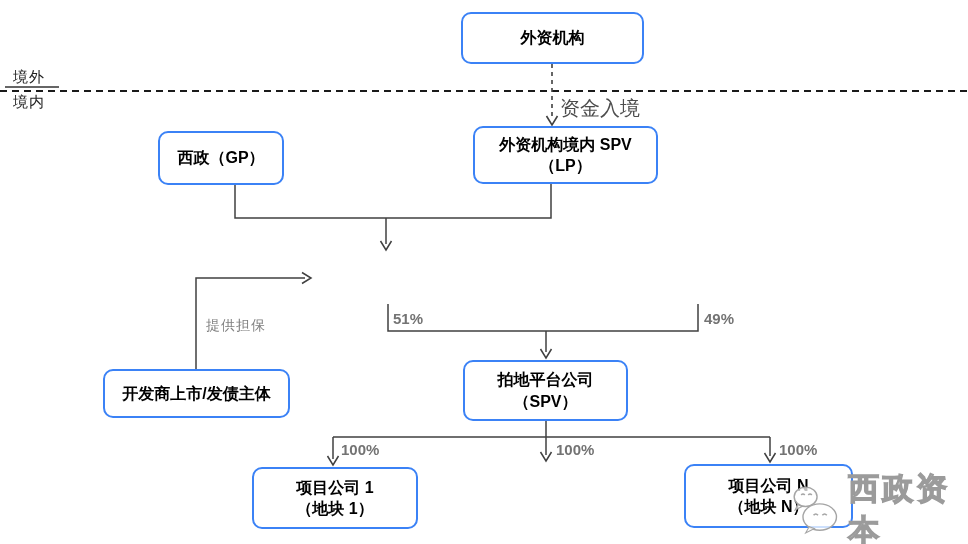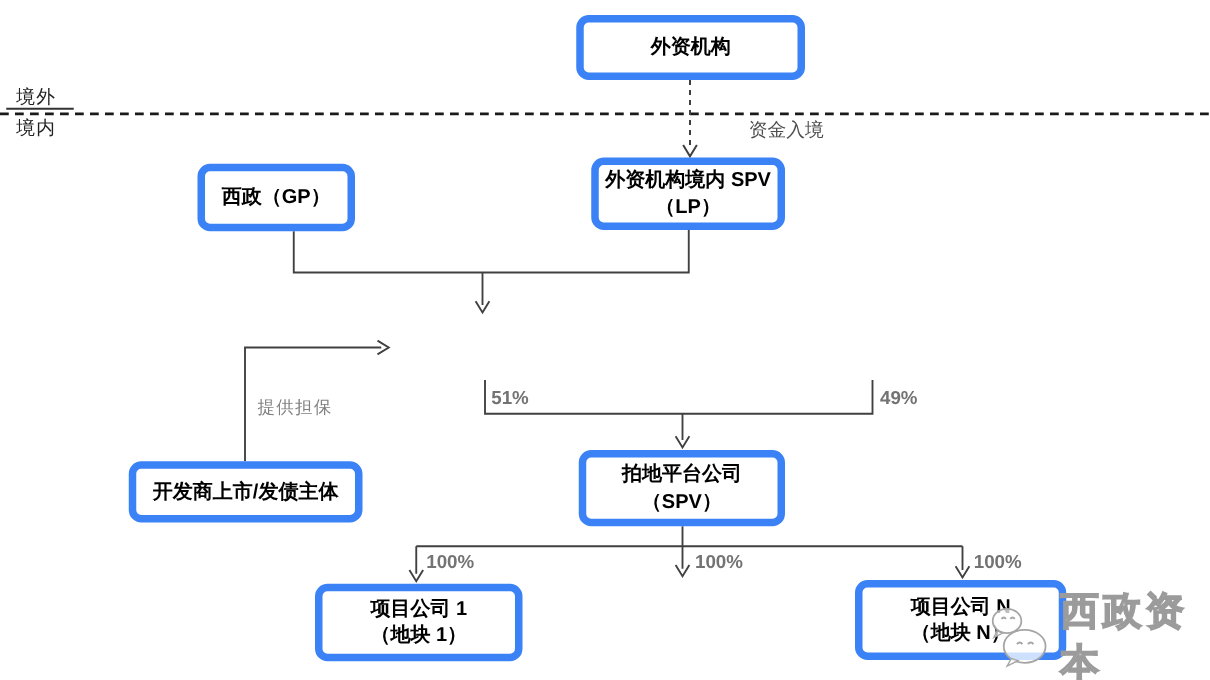--- a/index.html
+++ b/index.html
@@ -2,41 +2,41 @@
 <html><head>
 <meta charset="utf-8">
 <style>
   html,body{margin:0;padding:0;background:#ffffff;}
   .canvas{
     position:relative;width:968px;height:544px;background:#ffffff;overflow:hidden;
     font-family:"Liberation Sans",sans-serif;color:#000;
   }
   .wires{position:absolute;left:0;top:0;width:968px;height:544px;pointer-events:none;}
   .node{
-    position:absolute;border:6px solid #3b82f6;border-radius:10px;background:#fff;
+    position:absolute;border:2px solid #3b82f6;border-radius:10px;background:#fff;
     display:flex;flex-direction:column;align-items:center;justify-content:center;
     font-weight:bold;font-size:16px;line-height:1.32;text-align:center;
     box-sizing:border-box;z-index:2;
   }
   .lbl{position:absolute;white-space:nowrap;z-index:3;}
   .pct{font-size:15px;font-weight:600;color:#737373;}
   .region{font-size:15px;color:#222;letter-spacing:1px;}
-  .edge-note{font-size:15px;color:#4d4d4d;margin-left:39px;}
+  .edge-note{font-size:20px;color:#4d4d4d;}
   .gray-note{font-size:14px;color:#808080;letter-spacing:1px;}
   .watermark{
     position:absolute;left:788px;top:468px;display:flex;align-items:center;z-index:5;
   }
   .wm-text{
     font-size:31px;font-weight:bold;letter-spacing:3px;color:#c4c4c4;
     -webkit-text-stroke:1.2px #9b9b9b;margin-left:2px;
   }
   
   #n-foreign    {left:461px;top:12px; width:183px;height:52px;}
   #n-gp         {left:158px;top:131px;width:126px;height:54px;}
-  #n-spvlp      {left:473px;top:126px;width:155px;height:58px;}
+  #n-spvlp      {left:473px;top:126px;width:185px;height:58px;}
   #n-partnership{left:312px;top:251px;width:153px;height:53px;}
   #n-developer  {left:621px;top:252px;width:156px;height:52px;}
   #n-guarantor  {left:103px;top:369px;width:187px;height:49px;}
   #n-platform   {left:463px;top:360px;width:165px;height:61px;}
   #n-project1   {left:252px;top:467px;width:166px;height:62px;}
   #n-project2   {left:463px;top:463px;width:167px;height:62px;}
   #n-projectN   {left:684px;top:464px;width:169px;height:64px;z-index:1;}
 </style>
 </head>
 <body>

